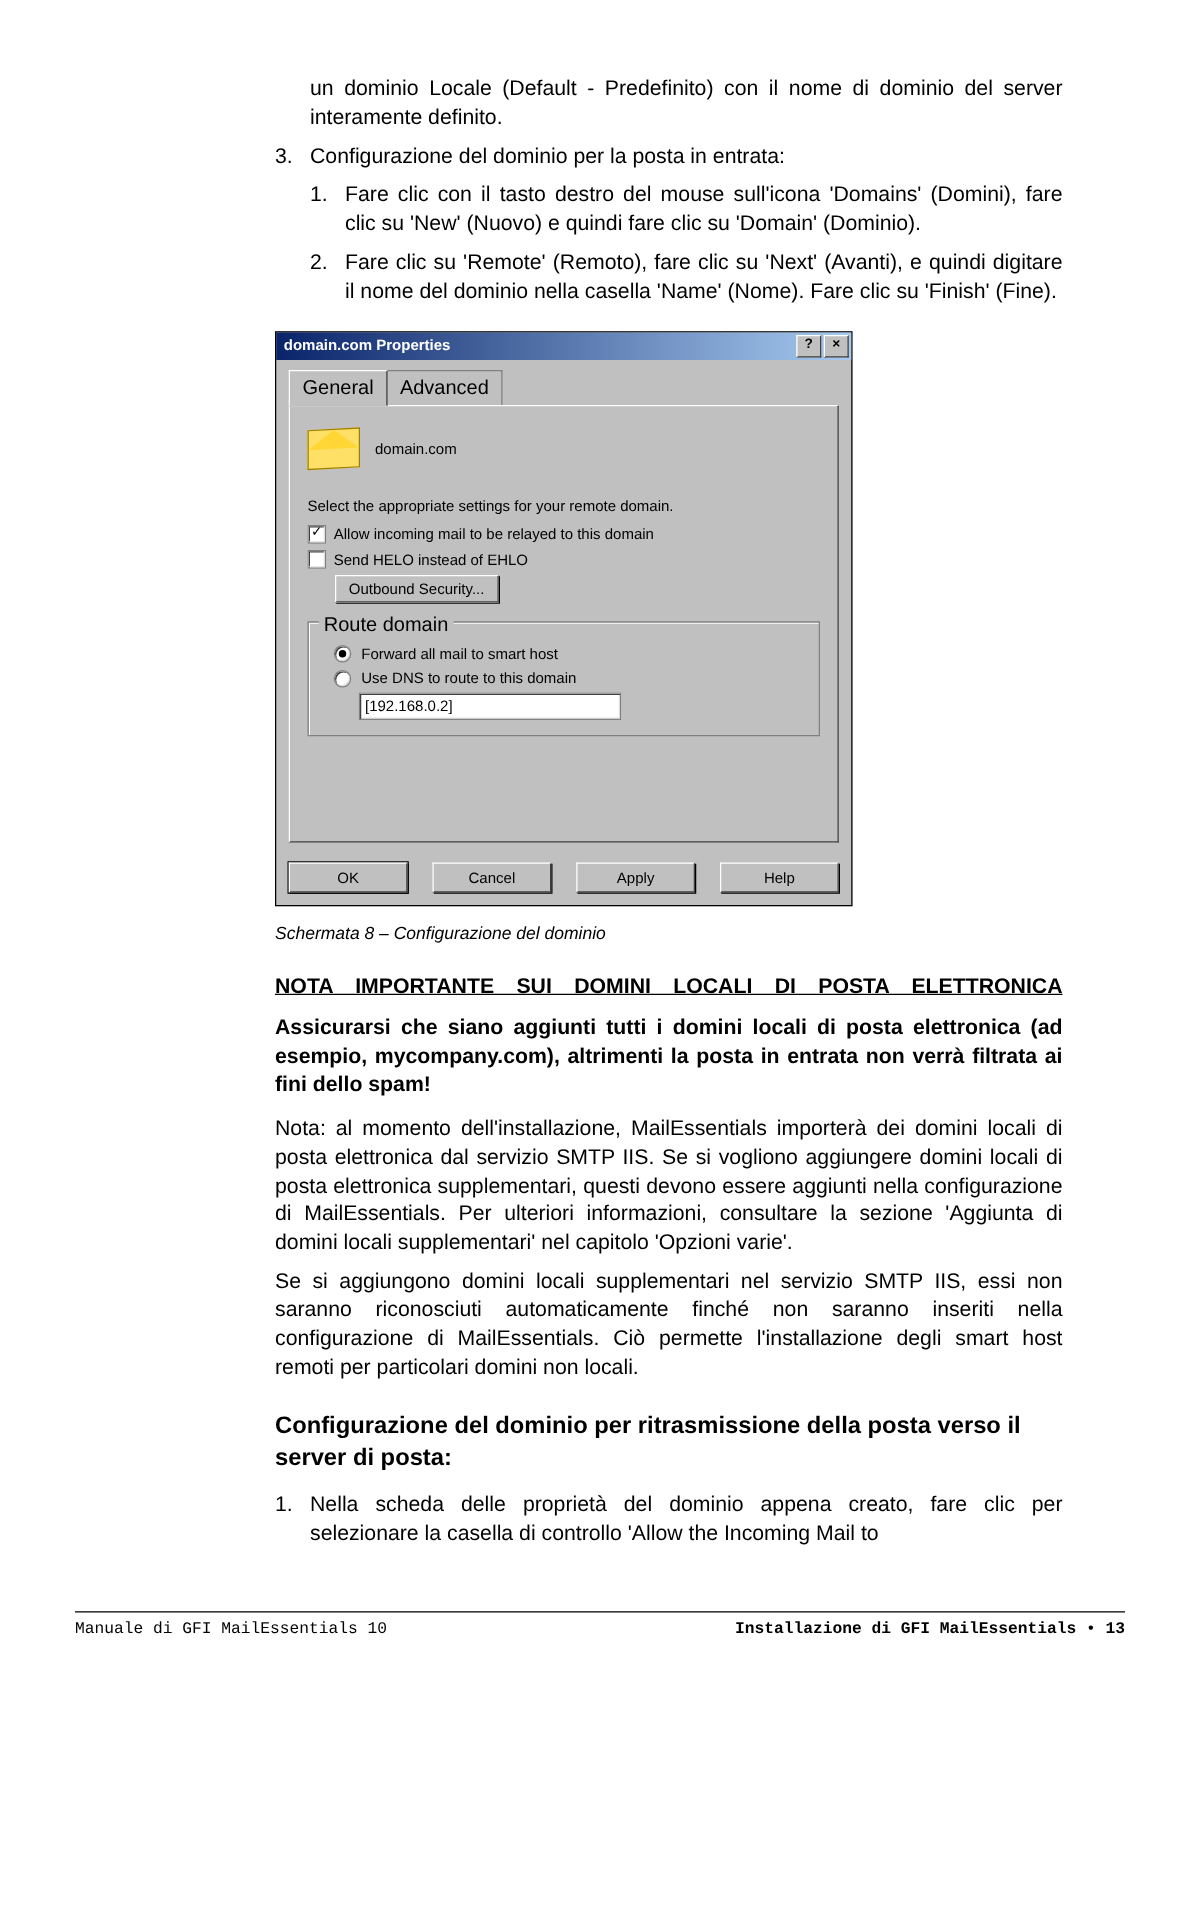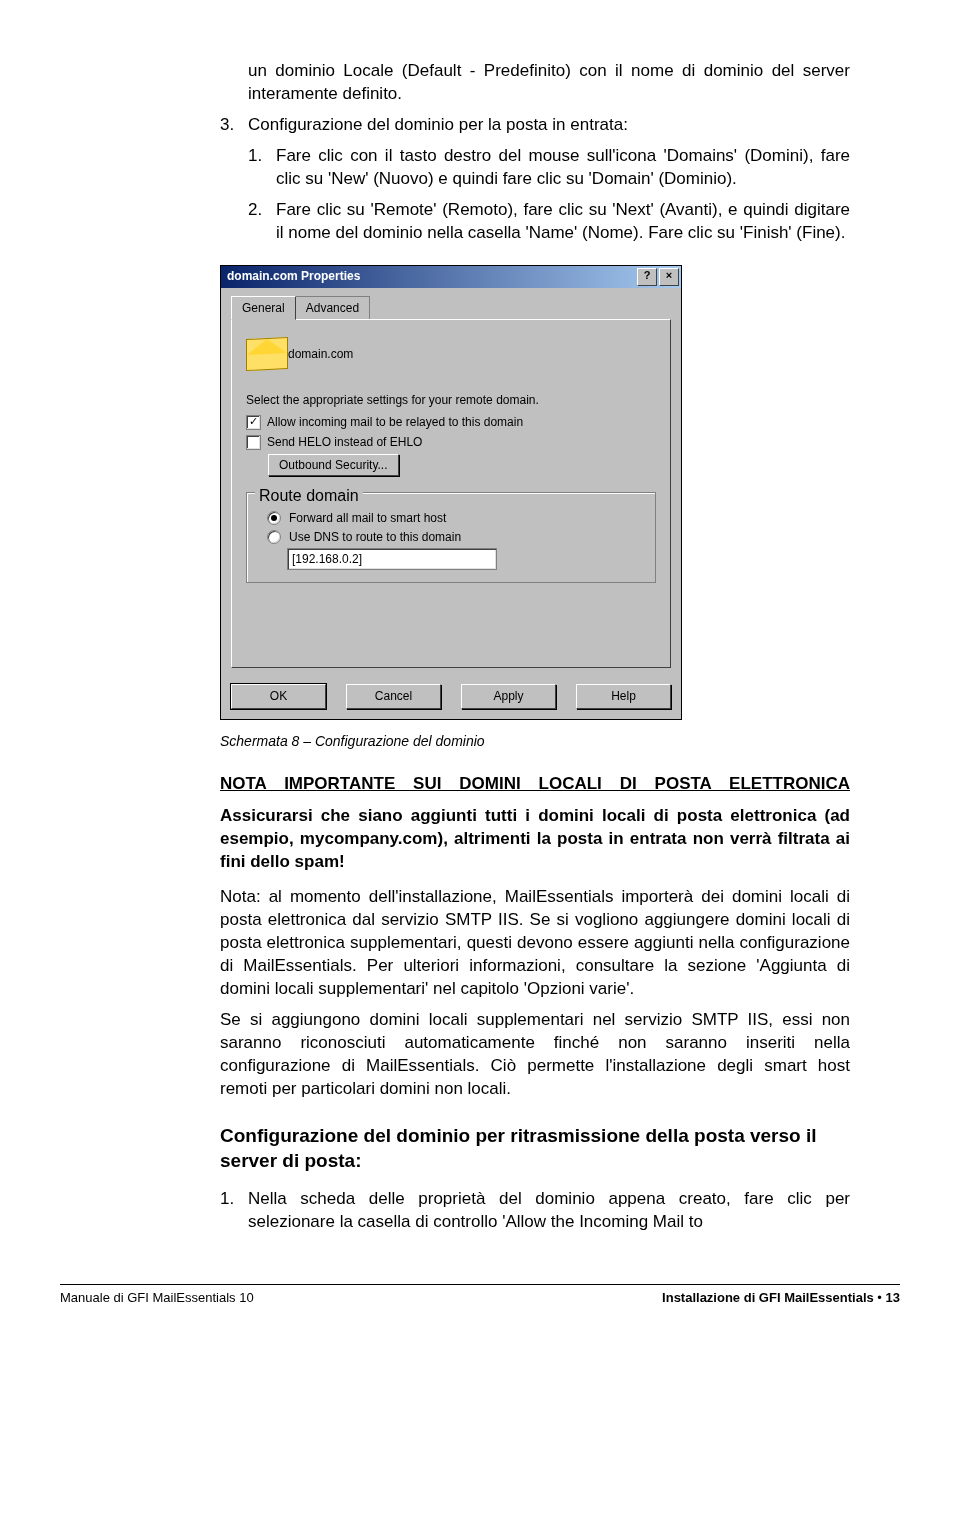--- a/index.html
+++ b/index.html
@@ -52,38 +52,38 @@
     color: #000;
     font-weight: bold;
   }
   .dialog-body { padding: 8px 10px 10px 10px; }
   .tabs { display: flex; position: relative; }
   .tab {
     background: #c0c0c0;
     border: 1px solid #808080;
     border-bottom: none;
     padding: 3px 10px;
-    font-size: 12px;
+    font-size: 16px;
     margin-right: -1px;
     position: relative;
   }
   .tab.active {
     border: 1px solid #fff;
     border-right-color: #404040;
     border-bottom: 1px solid #c0c0c0;
     z-index: 2;
     margin-bottom: -1px;
   }
   .tabpanel {
     border: 1px solid #fff;
     border-right-color: #404040;
     border-bottom-color: #404040;
     padding: 18px 14px 14px 14px;
   }
-  .iconrow { display: flex; align-items: center; margin-bottom: 22px; }
+  .iconrow { display: flex; align-items: center; gap: 12px; margin-bottom: 22px; }
   .envelope-icon {
     width: 40px; height: 30px;
     background: #ffe066;
     border: 1px solid #a08000;
     position: relative;
     transform: skewY(-3deg);
   }
   .envelope-icon::before {
     content: "";
     position: absolute;
@@ -157,20 +157,21 @@
   .bold-para { font-weight: bold; text-align: justify; margin-bottom: 12px; }
   .sub-h { font-weight: bold; font-size: 19px; margin: 22px 0 14px 0; }
 
   .footer {
     border-top: 1px solid #000;
     margin: 50px 60px 0 60px;
     padding: 4px 0 30px 0;
     display: flex;
     justify-content: space-between;
     font-size: 13px;
+    font-family: Liberation Mono, monospace;
   }
   .footer .right b { font-weight: bold; }
 </style>
 </head>
 <body>
 
 <div class="page">
 
   <div class="para" style="margin-left:28px;">un dominio Locale (Default - Predefinito) con il nome di dominio del server interamente definito.</div>
 

